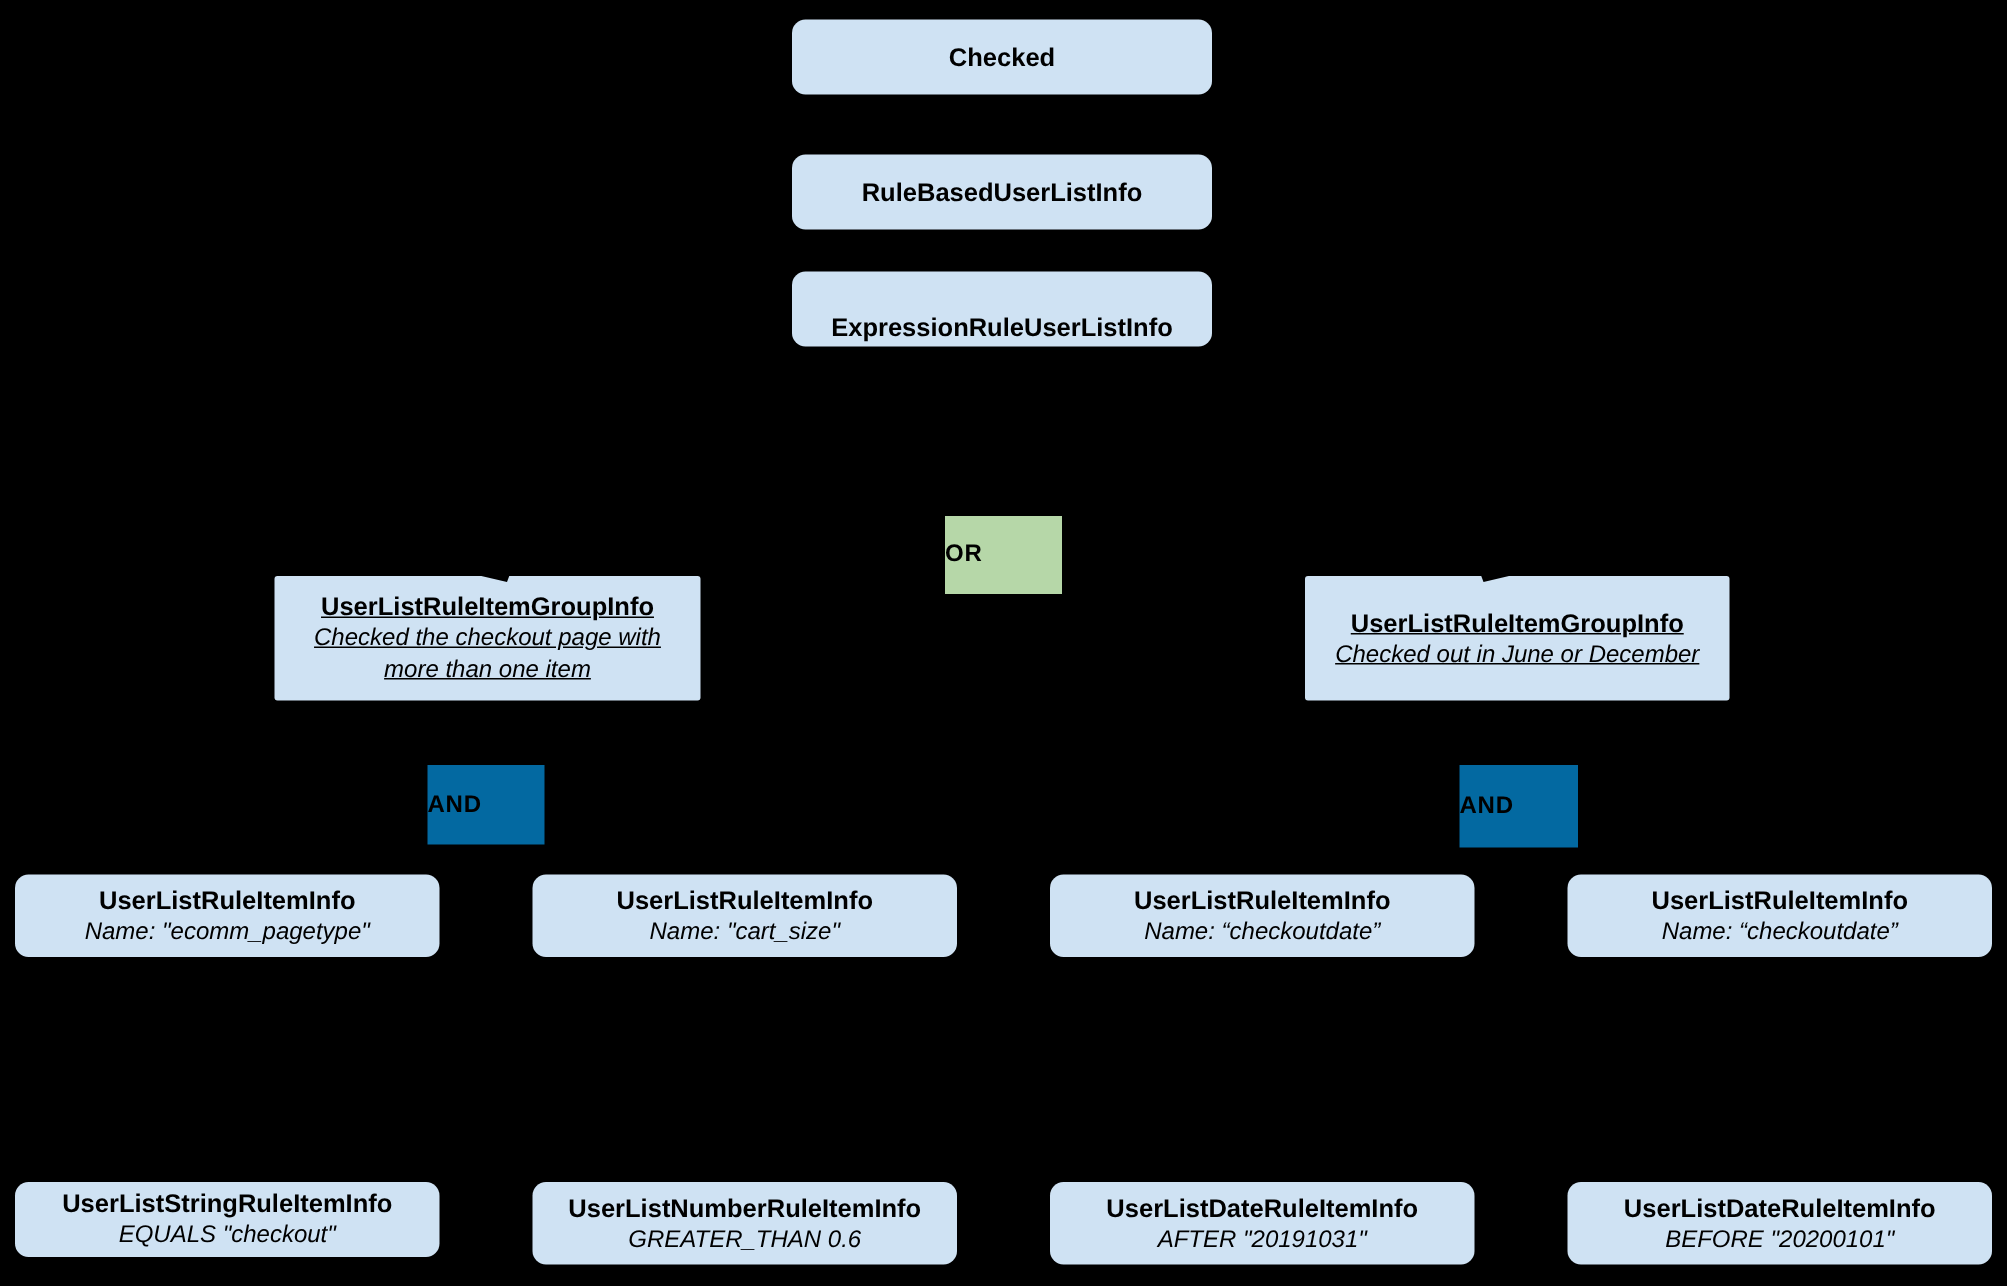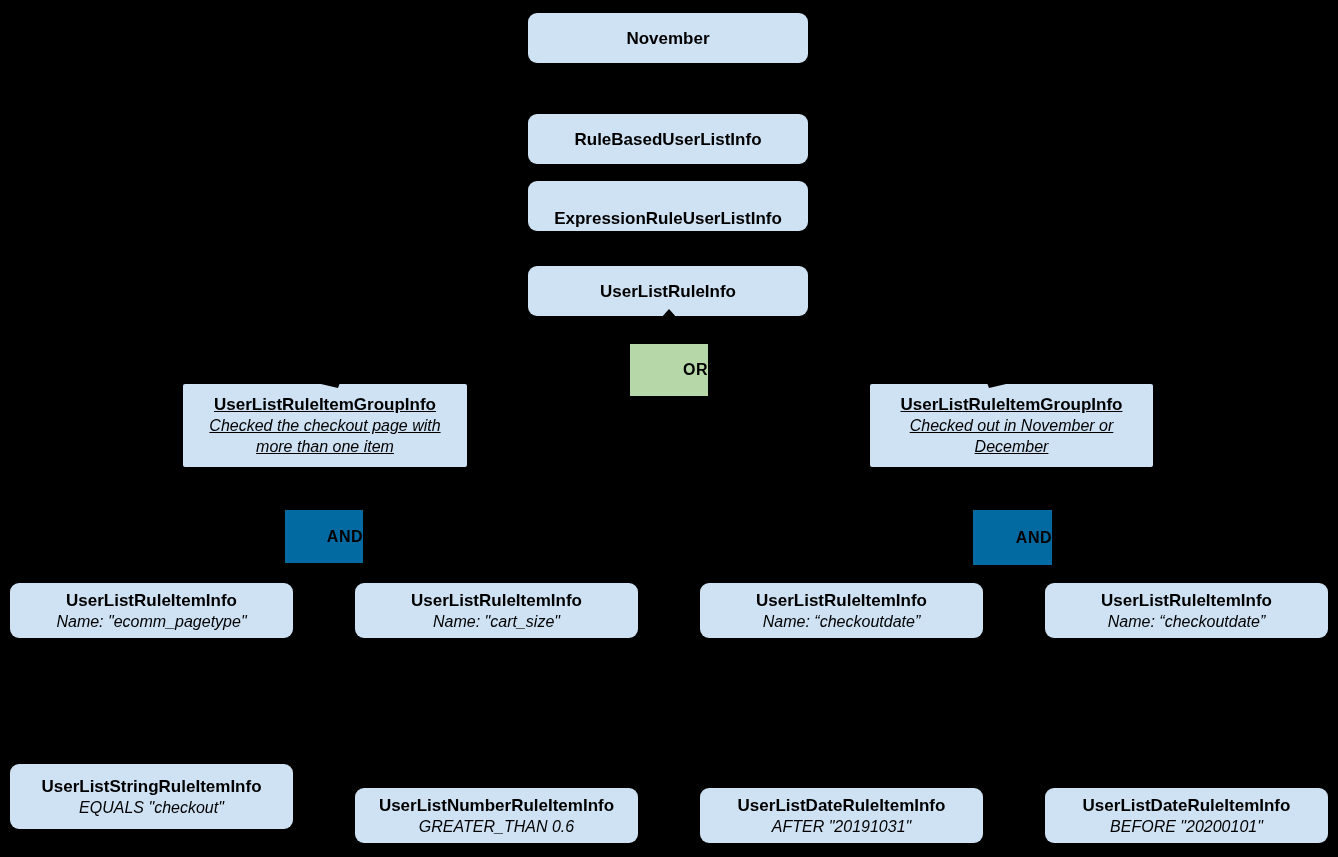--- a/index.html
+++ b/index.html
@@ -9,60 +9,57 @@
   }
   .box{
     position:absolute;background:#cfe2f3;border-radius:9px;
     display:flex;flex-direction:column;align-items:center;justify-content:center;
     text-align:center;padding:2px 8px;box-sizing:border-box;
   }
   .box .t{font-weight:bold;font-size:17px;line-height:21px;white-space:nowrap;}
   .box .d{font-style:italic;font-size:16px;line-height:21px;}
   .group{border-radius:2px;text-decoration:underline;}
   .badge{
-    position:absolute;display:flex;align-items:center;justify-content:flex-end;
+    position:absolute;display:flex;align-items:center;justify-content:flex-start;
     font-weight:bold;font-size:16px;letter-spacing:0.5px;
   }
   .badge.or{background:#b6d7a8;}
   .badge.and{background:#0369a1;}
   .artifact{position:absolute;pointer-events:none;}
 </style>
 </head>
 <body>
 
 <div class="canvas">
 
   <div class="box" style="left:528px;top:13px;width:280px;height:50px;">
-    <span class="t">November</span>
+    <span class="t">Checked</span>
   </div>
 
-  <div class="box" style="left:528px;top:114px;width:280px;height:50px;">
+  <div class="box" style="left:528px;top:103px;width:280px;height:50px;">
     <span class="t">RuleBasedUserListInfo</span>
   </div>
 
   <div class="box" style="left:528px;top:181px;width:280px;height:50px;justify-content:flex-end;">
     <span class="t">ExpressionRuleUserListInfo</span>
   </div>
 
-  <div class="box" style="left:528px;top:266px;width:280px;height:50px;">
-    <span class="t">UserListRuleInfo</span>
-  </div>
 
   <div class="badge or" style="left:630px;top:344px;width:78px;height:52px;">
     <span>OR</span>
   </div>
 
   <div class="box group" style="left:183px;top:384px;width:284px;height:83px;">
     <span class="t">UserListRuleItemGroupInfo</span>
     <span class="d">Checked the checkout page with more than one item</span>
   </div>
 
   <div class="box group" style="left:870px;top:384px;width:283px;height:83px;">
     <span class="t">UserListRuleItemGroupInfo</span>
-    <span class="d">Checked out in November or December</span>
+    <span class="d">Checked out in June or December</span>
   </div>
 
   <div class="badge and" style="left:285px;top:510px;width:78px;height:53px;">
     <span>AND</span>
   </div>
 
   <div class="badge and" style="left:973px;top:510px;width:79px;height:55px;">
     <span>AND</span>
   </div>
 
@@ -79,21 +76,21 @@
   <div class="box" style="left:700px;top:583px;width:283px;height:55px;">
     <span class="t">UserListRuleItemInfo</span>
     <span class="d">Name: “checkoutdate”</span>
   </div>
 
   <div class="box" style="left:1045px;top:583px;width:283px;height:55px;">
     <span class="t">UserListRuleItemInfo</span>
     <span class="d">Name: “checkoutdate”</span>
   </div>
 
-  <div class="box" style="left:10px;top:764px;width:283px;height:65px;">
+  <div class="box" style="left:10px;top:788px;width:283px;height:50px;">
     <span class="t">UserListStringRuleItemInfo</span>
     <span class="d">EQUALS "checkout"</span>
   </div>
 
   <div class="box" style="left:355px;top:788px;width:283px;height:55px;">
     <span class="t">UserListNumberRuleItemInfo</span>
     <span class="d">GREATER_THAN 0.6</span>
   </div>
 
   <div class="box" style="left:700px;top:788px;width:283px;height:55px;">

